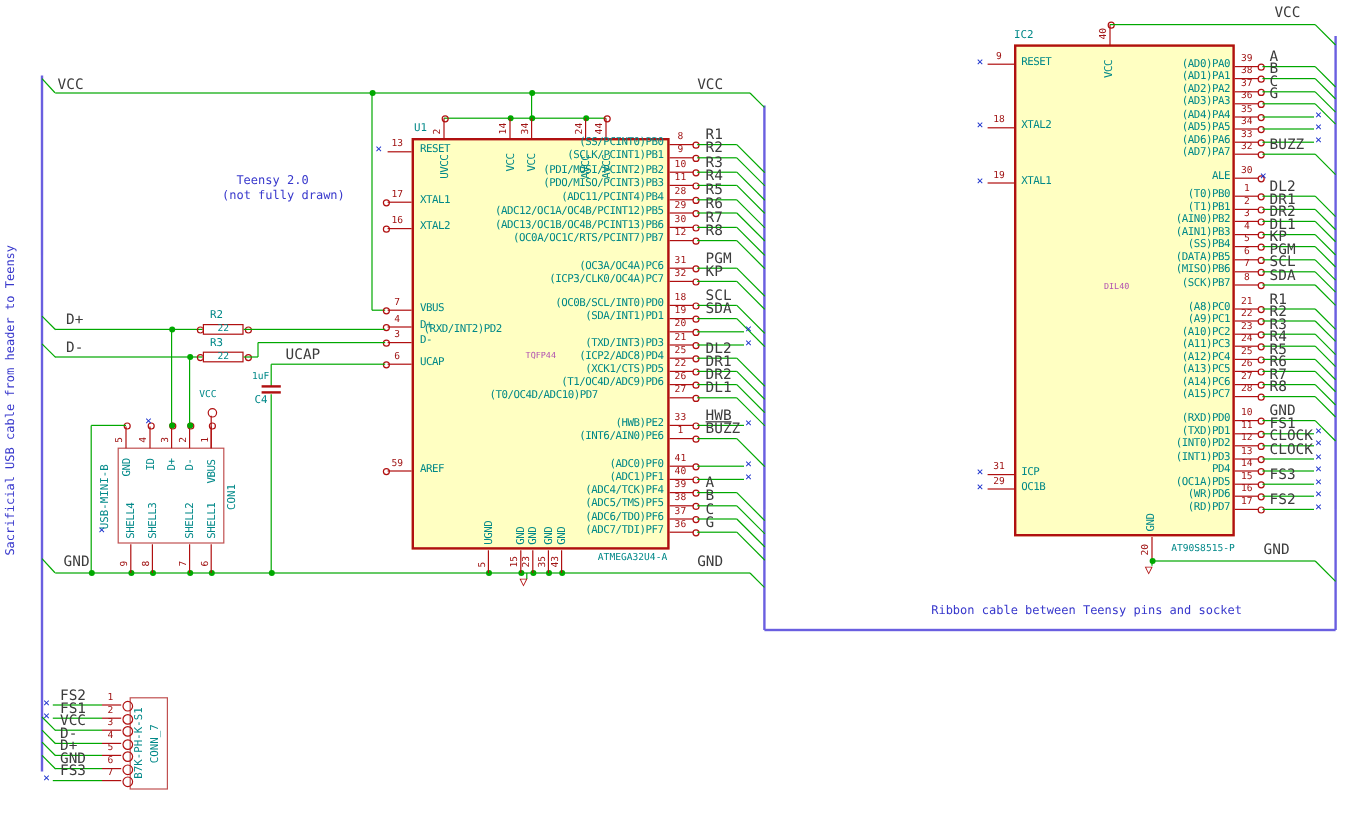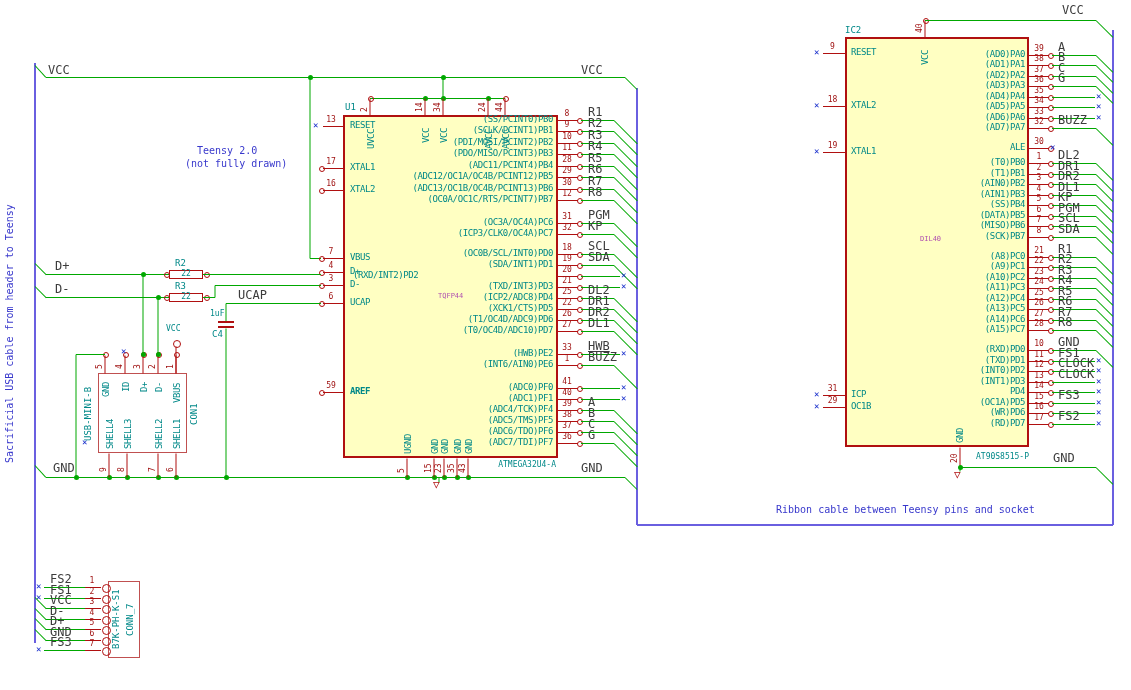--- a/index.html
+++ b/index.html
@@ -95,21 +95,21 @@
     <div class="seg" style="left: 323px; top: 284.5px; width: 20px; height: 1px; background: rgb(176, 16, 16); transform: rotate(0rad);"></div>
     <span class="txt pn" style="left: 321px; top: 275px; width: 20px; text-align: center;">3</span>
     <span class="txt nm" style="left: 350px; top: 280px;">D-</span>
     <div class="ring" style="left: 319px; top: 283px; width: 4px; height: 4px;"></div>
     <div class="seg" style="left: 323px; top: 302.5px; width: 20px; height: 1px; background: rgb(176, 16, 16); transform: rotate(0rad);"></div>
     <span class="txt pn" style="left: 321px; top: 293px; width: 20px; text-align: center;">6</span>
     <span class="txt nm" style="left: 350px; top: 298px;">UCAP</span>
     <div class="ring" style="left: 319px; top: 301px; width: 4px; height: 4px;"></div>
     <div class="seg" style="left: 323px; top: 391.5px; width: 20px; height: 1px; background: rgb(176, 16, 16); transform: rotate(0rad);"></div>
     <span class="txt pn" style="left: 321px; top: 382px; width: 20px; text-align: center;">59</span>
-    <span class="txt nm" style="left: 350px; top: 387px; font-weight: bold;">AREF</span>
+    <span class="txt nm" style="left: 350px; top: 387px;">AREF</span>
     <div class="ring" style="left: 319px; top: 390px; width: 4px; height: 4px;"></div>
     <div class="seg" style="left: 370px; top: 97.5px; width: 17px; height: 1px; background: rgb(176, 16, 16); transform: rotate(1.5708rad);"></div>
     <span class="txt pn vt" style="left: 361px; top: 112px;">2</span>
     <span class="txt nm vt" style="left: 367px; top: 148.8px;">UVCC</span>
     <div class="seg" style="left: 425px; top: 97.5px; width: 17px; height: 1px; background: rgb(176, 16, 16); transform: rotate(1.5708rad);"></div>
     <span class="txt pn vt" style="left: 416px; top: 112px;">14</span>
     <span class="txt nm vt" style="left: 422px; top: 143.35px;">VCC</span>
     <div class="seg" style="left: 443px; top: 97.5px; width: 17px; height: 1px; background: rgb(176, 16, 16); transform: rotate(1.5708rad);"></div>
     <span class="txt pn vt" style="left: 434px; top: 112px;">34</span>
     <span class="txt nm vt" style="left: 440px; top: 143.35px;">VCC</span>
@@ -247,21 +247,21 @@
     <div class="seg" style="left: 558px; top: 319.5px; width: 20px; height: 1px; background: rgb(176, 16, 16); transform: rotate(0rad);"></div>
     <div class="ring" style="left: 577px; top: 318px; width: 4px; height: 4px;"></div>
     <span class="txt pn" style="left: 558px; top: 310px; width: 18px; text-align: center;">26</span>
     <span class="txt nm" style="left: 353px; top: 315px; width: 200px; text-align: right;">(T1/OC4D/ADC9)PD6</span>
     <div class="seg" style="left: 581px; top: 319.5px; width: 33px; height: 1px; background: rgb(0, 168, 0); transform: rotate(0rad);"></div>
     <div class="seg" style="left: 614px; top: 319.5px; width: 32.5269px; height: 1px; background: rgb(0, 168, 0); transform: rotate(0.785398rad);"></div>
     <span class="txt lbl" style="left: 588px; top: 306px;">DR2</span>
     <div class="seg" style="left: 558px; top: 330.5px; width: 20px; height: 1px; background: rgb(176, 16, 16); transform: rotate(0rad);"></div>
     <div class="ring" style="left: 577px; top: 329px; width: 4px; height: 4px;"></div>
     <span class="txt pn" style="left: 558px; top: 321px; width: 18px; text-align: center;">27</span>
-    <span class="txt nm" style="left: 353px; top: 326px; width: 200px; text-align: right;">(T0/OC4D/ADC10)PD7</span>
+    <span class="txt nm" style="left: 353px; top: 326px; width: 200px; text-align: center;">(T0/OC4D/ADC10)PD7</span>
     <div class="seg" style="left: 581px; top: 330.5px; width: 33px; height: 1px; background: rgb(0, 168, 0); transform: rotate(0rad);"></div>
     <div class="seg" style="left: 614px; top: 330.5px; width: 32.5269px; height: 1px; background: rgb(0, 168, 0); transform: rotate(0.785398rad);"></div>
     <span class="txt lbl" style="left: 588px; top: 317px;">DL1</span>
     <div class="seg" style="left: 558px; top: 353.5px; width: 20px; height: 1px; background: rgb(176, 16, 16); transform: rotate(0rad);"></div>
     <div class="ring" style="left: 577px; top: 352px; width: 4px; height: 4px;"></div>
     <span class="txt pn" style="left: 558px; top: 344px; width: 18px; text-align: center;">33</span>
     <span class="txt nm" style="left: 353px; top: 349px; width: 200px; text-align: right;">(HWB)PE2</span>
     <div class="seg" style="left: 581px; top: 353.5px; width: 39px; height: 1px; background: rgb(0, 168, 0); transform: rotate(0rad);"></div>
     <span class="txt nc" style="left: 621px; top: 349px;">✕</span>
     <span class="txt lbl" style="left: 588px; top: 340px; text-decoration: underline;">HWB</span>

